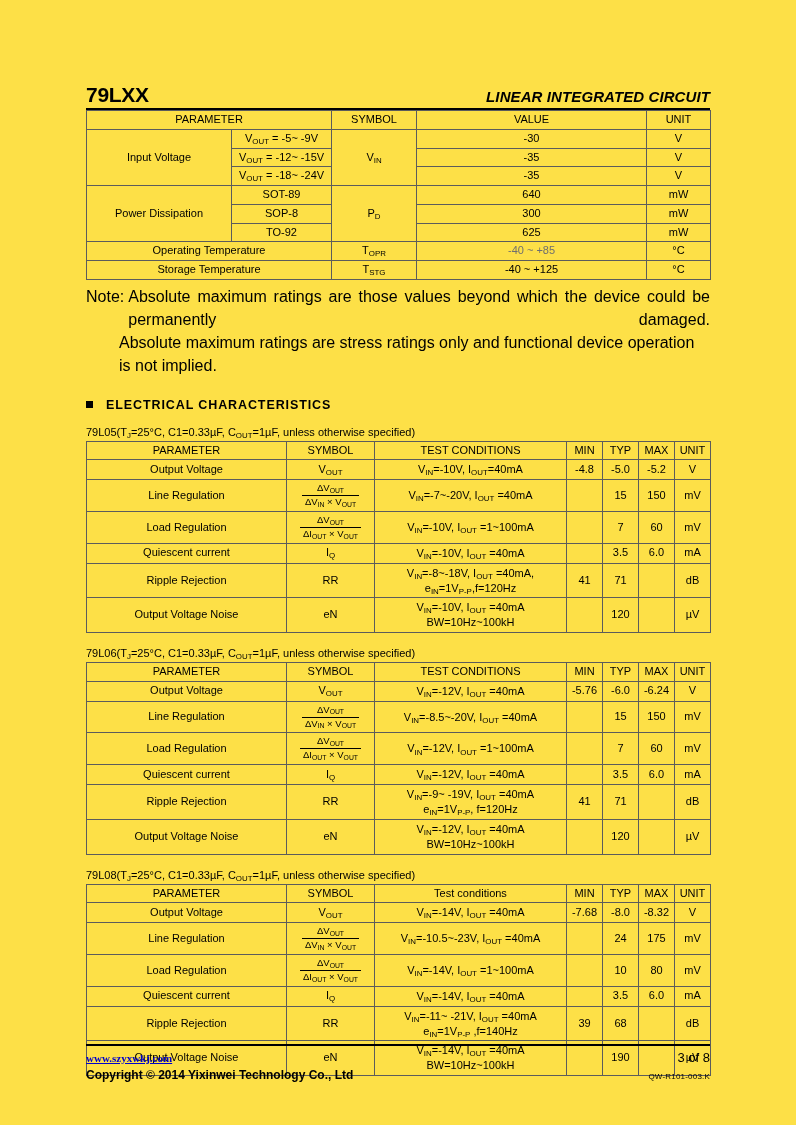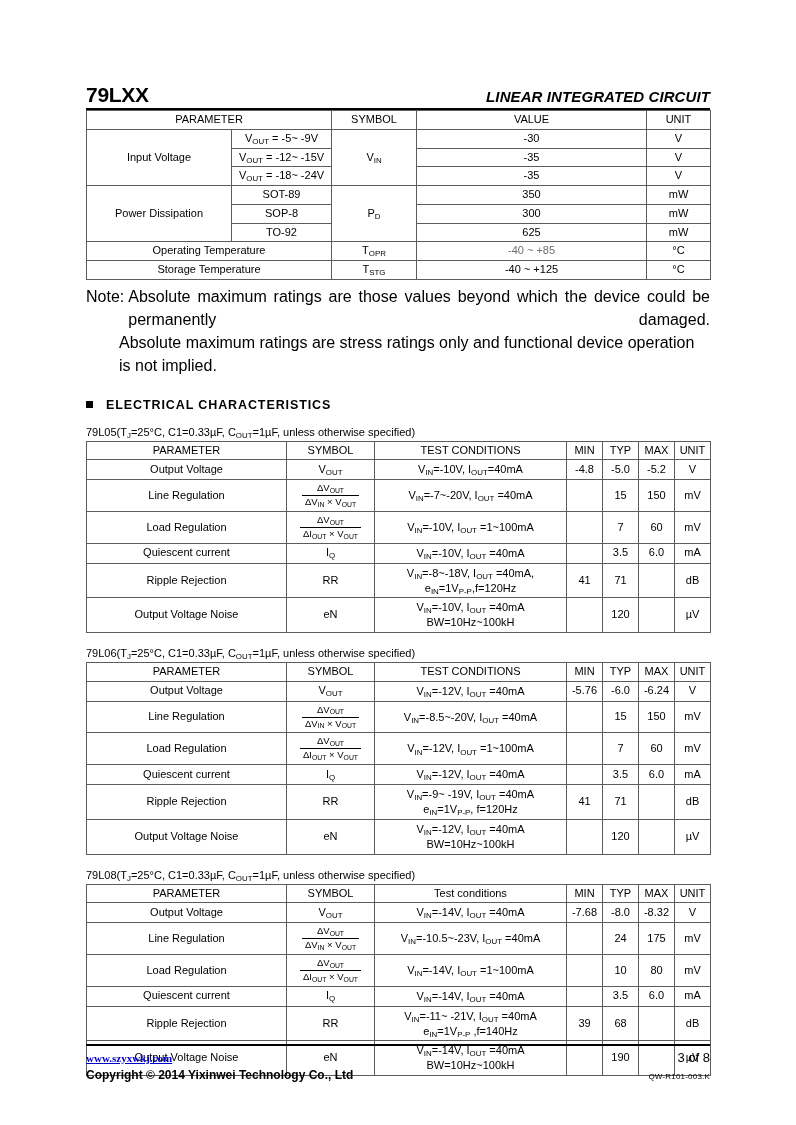--- a/index.html
+++ b/index.html
@@ -4,21 +4,21 @@
 <style>
   html, body {
     margin: 0;
     padding: 0;
     background: #8a8a8a;
   }
   .page {
     position: relative;
     width: 796px;
     height: 1125px;
-    background: #ffffff;
+    background: #fde047;
     margin: 0 auto;
     font-family: "Liberation Sans", sans-serif;
     color: #000000;
     overflow: hidden;
     box-sizing: border-box;
   }
   .content {
     position: absolute;
     left: 86px;
     top: 84px;
@@ -222,21 +222,21 @@
           </tr>
           <tr>
             <td class="lft">V<sub>OUT</sub> = -18~ -24V</td>
             <td class="ctr">-35</td>
             <td class="ctr">V</td>
           </tr>
           <tr>
             <td class="lft" rowspan="3">Power Dissipation</td>
             <td class="lft">SOT-89</td>
             <td class="ctr" rowspan="3">P<sub>D</sub></td>
-            <td class="ctr">350</td>
+            <td class="ctr">640</td>
             <td class="ctr">mW</td>
           </tr>
           <tr>
             <td class="lft">SOP-8</td>
             <td class="ctr">300</td>
             <td class="ctr">mW</td>
           </tr>
           <tr>
             <td class="lft">TO-92</td>
             <td class="ctr">625</td>

